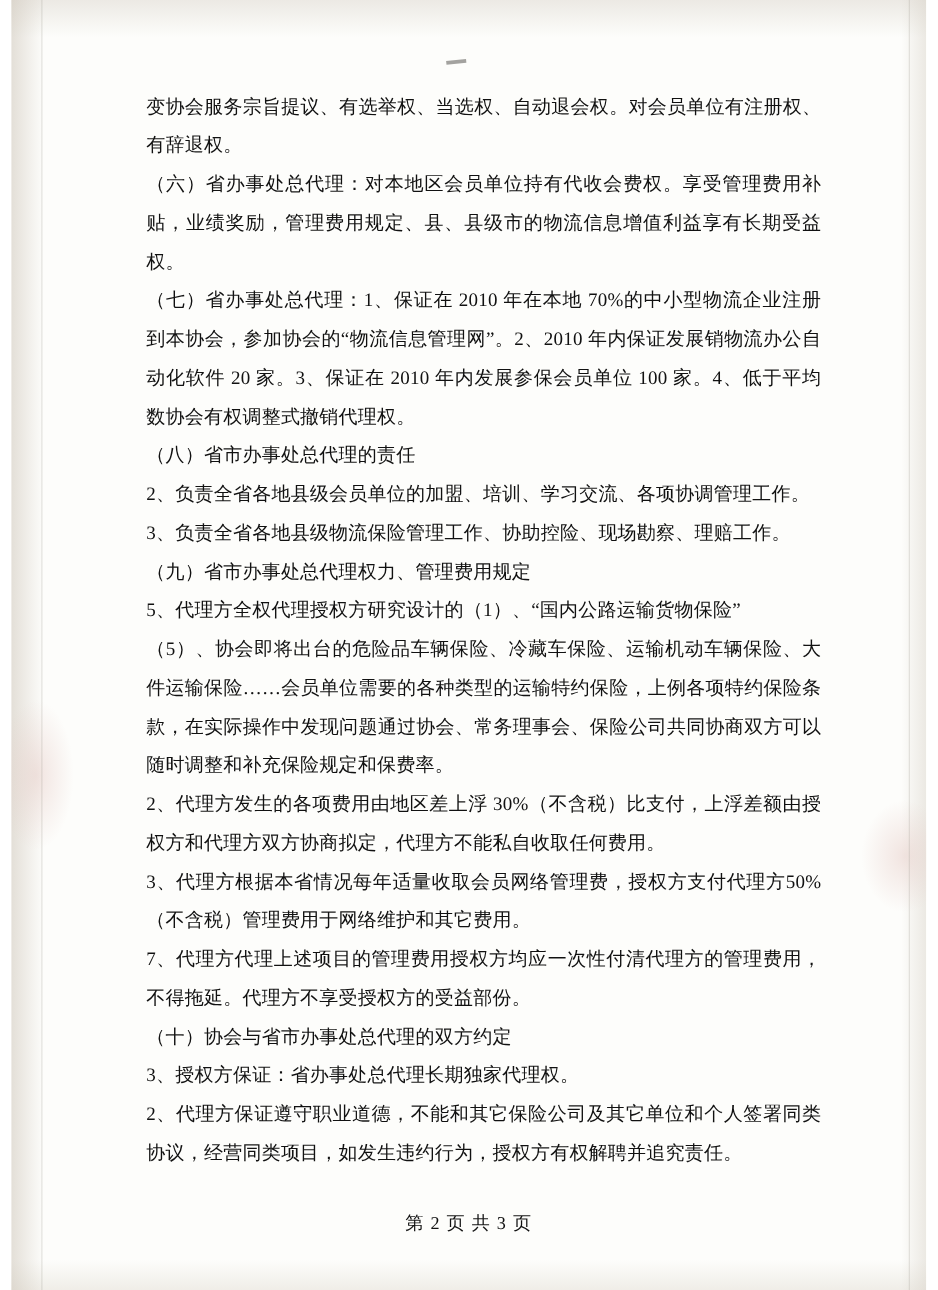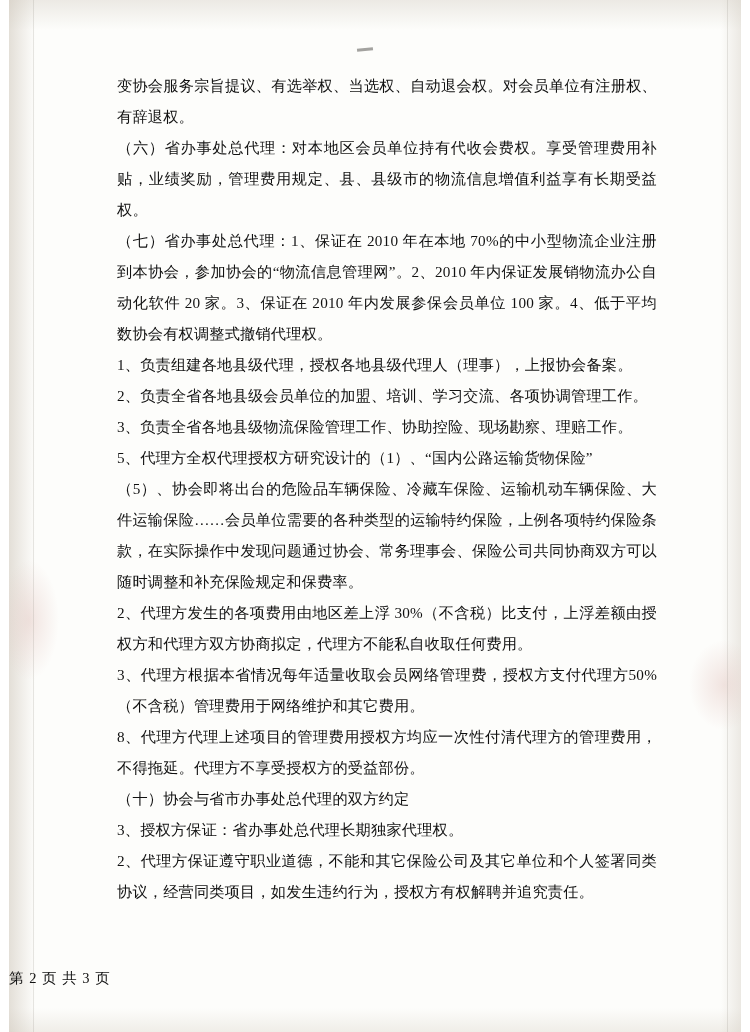--- a/index.html
+++ b/index.html
@@ -65,21 +65,21 @@
     width: 16px;
     height: 3px;
     background: rgba(90,88,84,0.55);
     transform: rotate(-6deg);
   }
   .footer {
     position: absolute;
     left: 0;
     right: 0;
     bottom: 44px;
-    text-align: left;
+    text-align: center;
     font-size: 14.5px;
     color: #111;
     letter-spacing: 1px;
     font-family: "Liberation Serif", "DejaVu Serif", serif;
   }
 </style>
 </head>
 <body>
 
 <div class="page">
@@ -88,28 +88,29 @@
   <div class="scan-blotch" style="left:-10px; top:560px; width:60px; height:120px;"></div>
   <div class="scan-blotch" style="left:680px; top:640px; width:70px; height:90px;"></div>
   <div class="fold-line" style="left:24px; top:0; width:1px; height:1032px;"></div>
   <div class="fold-line" style="left:718px; top:0; width:1px; height:1032px;"></div>
   <div class="tick-mark"></div>
 
   <div class="content">
     <p class="p-indent">变协会服务宗旨提议、有选举权、当选权、自动退会权。对会员单位有注册权、有辞退权。</p>
     <p class="p-indent">（六）省办事处总代理：对本地区会员单位持有代收会费权。享受管理费用补贴，业绩奖励，管理费用规定、县、县级市的物流信息增值利益享有长期受益权。</p>
     <p class="p-indent">（七）省办事处总代理：1、保证在 2010 年在本地 70%的中小型物流企业注册到本协会，参加协会的“物流信息管理网”。2、2010 年内保证发展销物流办公自动化软件 20 家。3、保证在 2010 年内发展参保会员单位 100 家。4、低于平均数协会有权调整式撤销代理权。</p>
-    <p class="p-indent">1、负责组建各地县级代理，授权各地县级代理人（理事），上报协会备案。</p>
+    <p class="p-indent">（八）省市办事处总代理的责任</p>
     <p class="p-indent">2、负责全省各地县级会员单位的加盟、培训、学习交流、各项协调管理工作。</p>
     <p class="p-indent">3、负责全省各地县级物流保险管理工作、协助控险、现场勘察、理赔工作。</p>
+    <p class="p-indent">（九）省市办事处总代理权力、管理费用规定</p>
     <p class="p-indent">5、代理方全权代理授权方研究设计的（1）、“国内公路运输货物保险”</p>
     <p class="p-indent">（5）、协会即将出台的危险品车辆保险、冷藏车保险、运输机动车辆保险、大件运输保险……会员单位需要的各种类型的运输特约保险，上例各项特约保险条款，在实际操作中发现问题通过协会、常务理事会、保险公司共同协商双方可以随时调整和补充保险规定和保费率。</p>
     <p class="p-indent">2、代理方发生的各项费用由地区差上浮 30%（不含税）比支付，上浮差额由授权方和代理方双方协商拟定，代理方不能私自收取任何费用。</p>
     <p class="p-indent">3、代理方根据本省情况每年适量收取会员网络管理费，授权方支付代理方50%（不含税）管理费用于网络维护和其它费用。</p>
-    <p class="p-indent">8、代理方代理上述项目的管理费用授权方均应一次性付清代理方的管理费用，不得拖延。代理方不享受授权方的受益部份。</p>
+    <p class="p-indent">7、代理方代理上述项目的管理费用授权方均应一次性付清代理方的管理费用，不得拖延。代理方不享受授权方的受益部份。</p>
     <p class="p-indent">（十）协会与省市办事处总代理的双方约定</p>
     <p class="p-indent">3、授权方保证：省办事处总代理长期独家代理权。</p>
     <p class="p-indent">2、代理方保证遵守职业道德，不能和其它保险公司及其它单位和个人签署同类协议，经营同类项目，如发生违约行为，授权方有权解聘并追究责任。</p>
 
   </div>
 
   <div class="footer">
     <span>第 2 页 共 3 页</span>
   </div>
 

